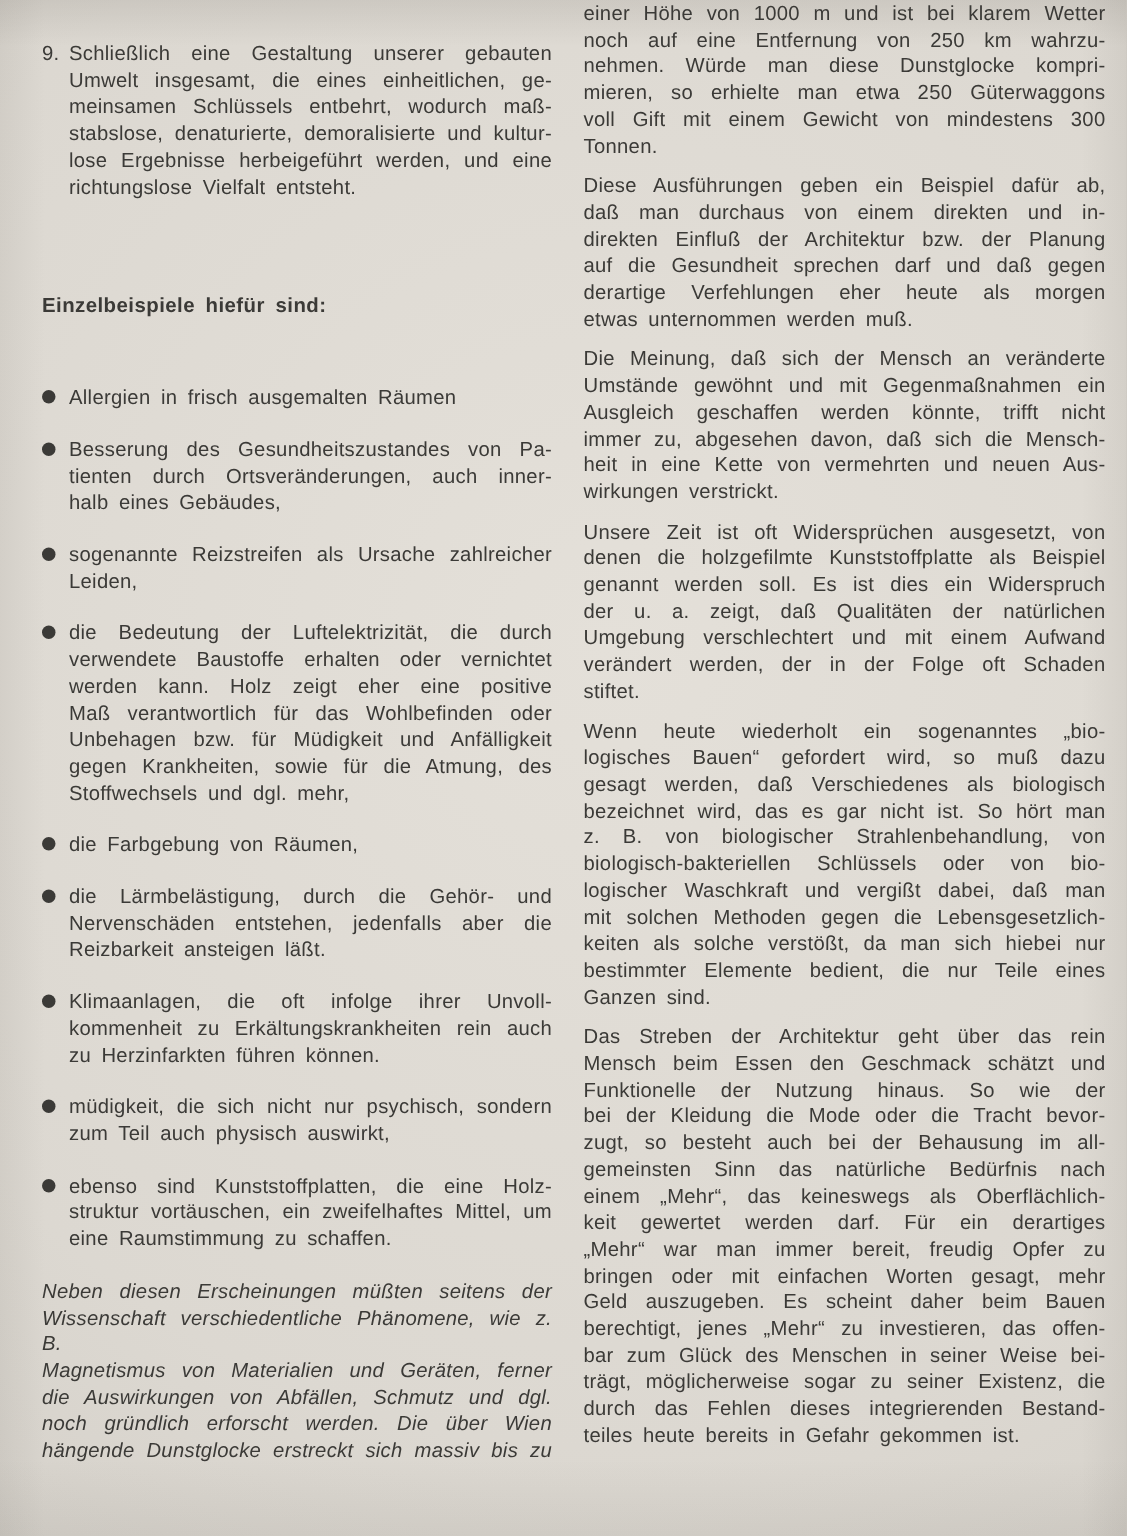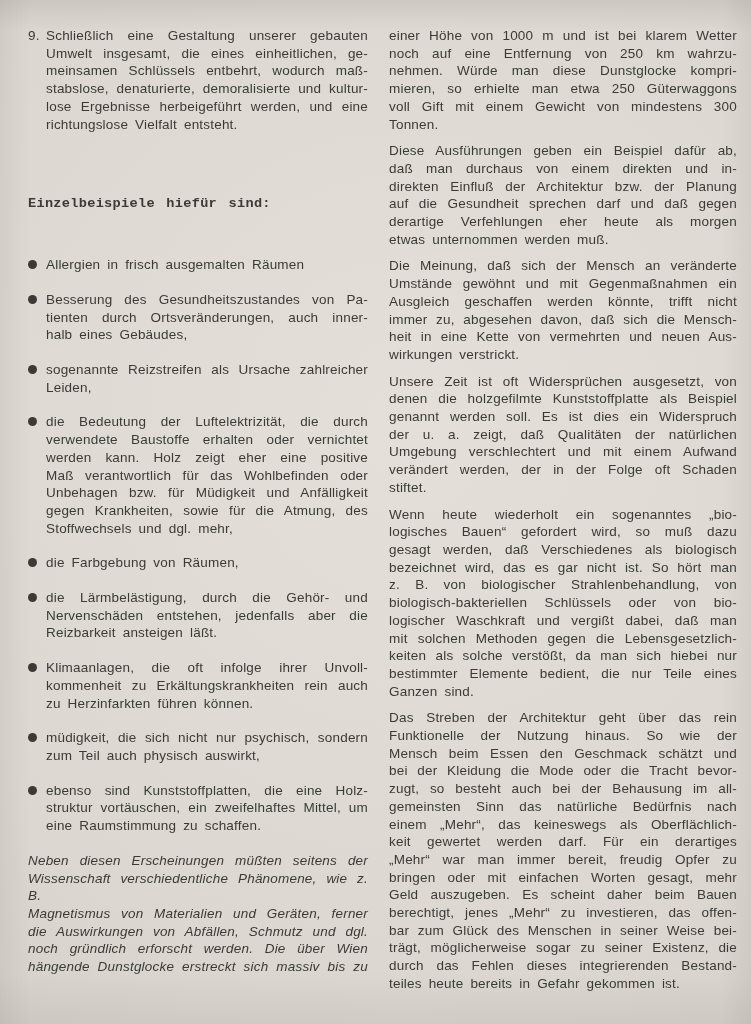--- a/index.html
+++ b/index.html
@@ -17,37 +17,36 @@
       linear-gradient(270deg, rgba(85,80,72,0.08) 0%, rgba(85,80,72,0) 4%),
       linear-gradient(0deg,   rgba(85,80,72,0.08) 0%, rgba(85,80,72,0) 5%),
       radial-gradient(130% 95% at 54% 42%, #e4e0d9 0%, #dcd8d1 55%, #d3cfc8 84%, #cac6bf 100%);
     font-family: "Liberation Sans", "DejaVu Sans", sans-serif;
     font-size: 13.5px;
     letter-spacing: 0.2px;
     word-spacing: 3px;
   }
   .col { position: absolute; top: 0; }
   .col-left  { left: 28px;  width: 340px; padding-top: 27px; }
-  .col-right { left: 389px; width: 348px; padding-top: 27px; }
+  .col-right { left: 389px; width: 348px; }
 
   .line {
     line-height: 17.7px;
     text-align: justify;
     text-align-last: justify;
     white-space: normal;
   }
   .line-last { text-align-last: left; }
 
   .heading {
     font-weight: bold;
     font-size: 13.6px;
     line-height: 18px;
     letter-spacing: 0.3px;
     margin: 62px 0 43px 0;
-    font-family: Liberation Mono, monospace;
   }
 
   .block { display: flex; align-items: flex-start; }
   .block.paragraph { display: block; }
   .block.bullet { margin-bottom: 17px; }
   .left-final { margin-top: 6px; font-style: italic; }
   .col-right .block.paragraph { margin-bottom: 9px; }
 
   .marker, .dot-cell { flex: 0 0 18px; width: 18px; }
   .marker { line-height: 17.7px; }
@@ -229,22 +228,22 @@
           <div class="line">logischer Waschkraft und vergißt dabei, daß man</div>
           <div class="line">mit solchen Methoden gegen die Lebensgesetzlich-</div>
           <div class="line">keiten als solche verstößt, da man sich hiebei nur</div>
           <div class="line">bestimmter Elemente bedient, die nur Teile eines</div>
           <div class="line line-last">Ganzen sind.</div>
         </div>
       </div>
       <div class="block paragraph">
         <div class="btext">
           <div class="line">Das Streben der Architektur geht über das rein</div>
+          <div class="line">Mensch beim Essen den Geschmack schätzt und</div>
           <div class="line">Funktionelle der Nutzung hinaus. So wie der</div>
-          <div class="line">Mensch beim Essen den Geschmack schätzt und</div>
           <div class="line">bei der Kleidung die Mode oder die Tracht bevor-</div>
           <div class="line">zugt, so besteht auch bei der Behausung im all-</div>
           <div class="line">gemeinsten Sinn das natürliche Bedürfnis nach</div>
           <div class="line">einem „Mehr“, das keineswegs als Oberflächlich-</div>
           <div class="line">keit gewertet werden darf. Für ein derartiges</div>
           <div class="line">„Mehr“ war man immer bereit, freudig Opfer zu</div>
           <div class="line">bringen oder mit einfachen Worten gesagt, mehr</div>
           <div class="line">Geld auszugeben. Es scheint daher beim Bauen</div>
           <div class="line">berechtigt, jenes „Mehr“ zu investieren, das offen-</div>
           <div class="line">bar zum Glück des Menschen in seiner Weise bei-</div>

